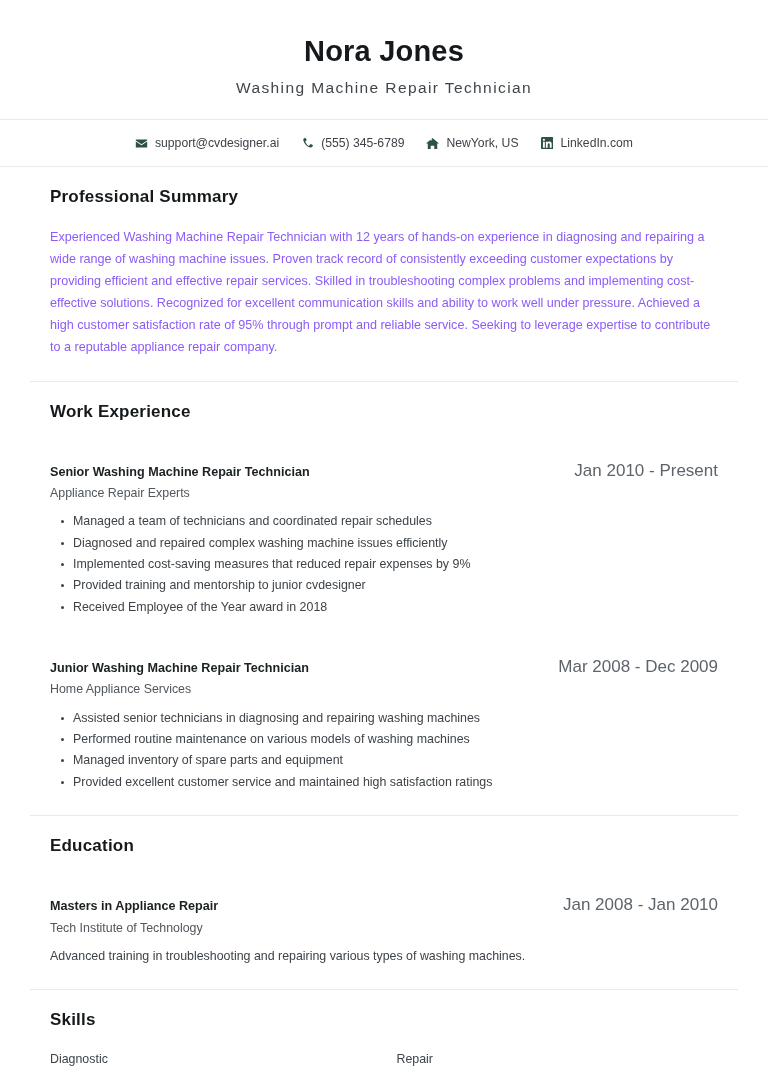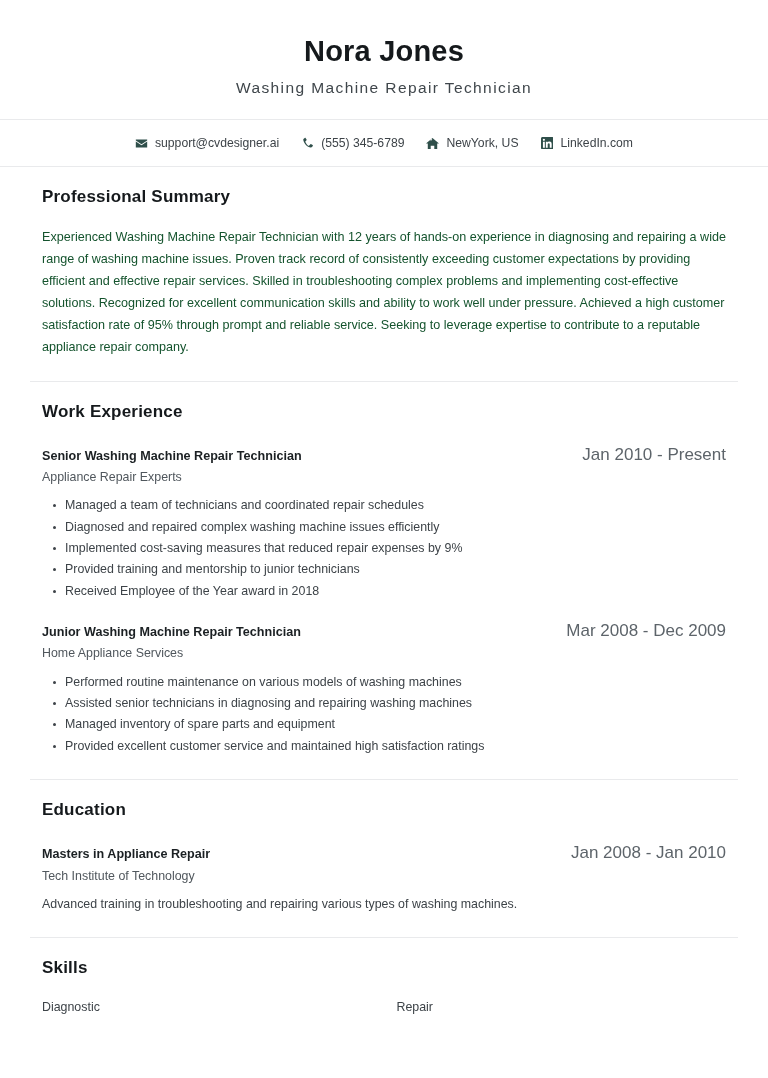--- a/index.html
+++ b/index.html
@@ -73,21 +73,21 @@
     justify-content: center;
     width: 13px;
     height: 13px;
     color: #2f4f4a;
     flex: 0 0 auto;
   }
   .contact-item .ic svg { display: block; }
 
   
   .section {
-    padding: 0 32px;
+    padding: 0 40px;
   }
 
   .section-inner {
     padding: 20px 10px 22px 10px;
   }
 
   .divider {
     height: 1px;
     background: #e9eaec;
     margin: 0 30px;
@@ -98,33 +98,34 @@
     font-weight: bold;
     color: #15191c;
     letter-spacing: 0.2px;
     margin-bottom: 20px;
   }
 
   
   .summary-text {
     font-size: 12.6px;
     line-height: 1.74;
-    color: #14532d;
+    color: #8b5cf6;
     text-align: left;
   }
 
   
   .entry { margin-bottom: 16px; }
   .entry:last-child { margin-bottom: 0; }
 
   .entry-head {
     display: flex;
     justify-content: space-between;
     align-items: baseline;
     gap: 16px;
+    margin-top: 36px;
   }
 
   .entry-role {
     font-size: 12.6px;
     font-weight: bold;
     color: #1b2023;
     line-height: 1.5;
   }
 
   .entry-date {
@@ -253,33 +254,33 @@
           <div class="entry">
             <div class="entry-head">
               <div class="entry-role">Senior Washing Machine Repair Technician</div>
               <div class="entry-date">Jan 2010 - Present</div>
             </div>
             <div class="entry-org">Appliance Repair Experts</div>
             <ul class="bullets">
               <li>Managed a team of technicians and coordinated repair schedules</li>
               <li>Diagnosed and repaired complex washing machine issues efficiently</li>
               <li>Implemented cost-saving measures that reduced repair expenses by 9%</li>
-              <li>Provided training and mentorship to junior technicians</li>
+              <li>Provided training and mentorship to junior cvdesigner</li>
               <li>Received Employee of the Year award in 2018</li>
             </ul>
           </div>
           <div class="entry">
             <div class="entry-head">
               <div class="entry-role">Junior Washing Machine Repair Technician</div>
               <div class="entry-date">Mar 2008 - Dec 2009</div>
             </div>
             <div class="entry-org">Home Appliance Services</div>
             <ul class="bullets">
+              <li>Assisted senior technicians in diagnosing and repairing washing machines</li>
               <li>Performed routine maintenance on various models of washing machines</li>
-              <li>Assisted senior technicians in diagnosing and repairing washing machines</li>
               <li>Managed inventory of spare parts and equipment</li>
               <li>Provided excellent customer service and maintained high satisfaction ratings</li>
             </ul>
           </div>
         </div>
     </div>
   </div>
 
   <div class="divider"></div>
 

